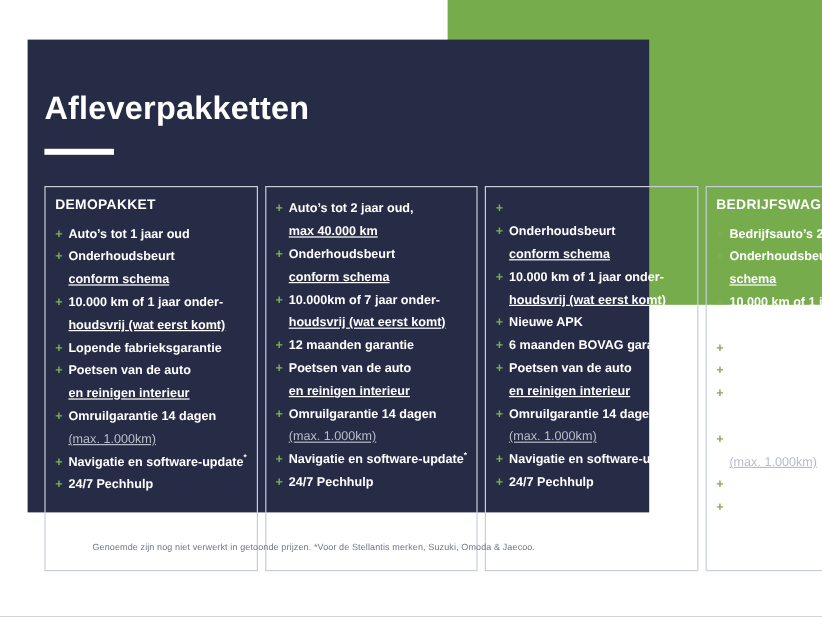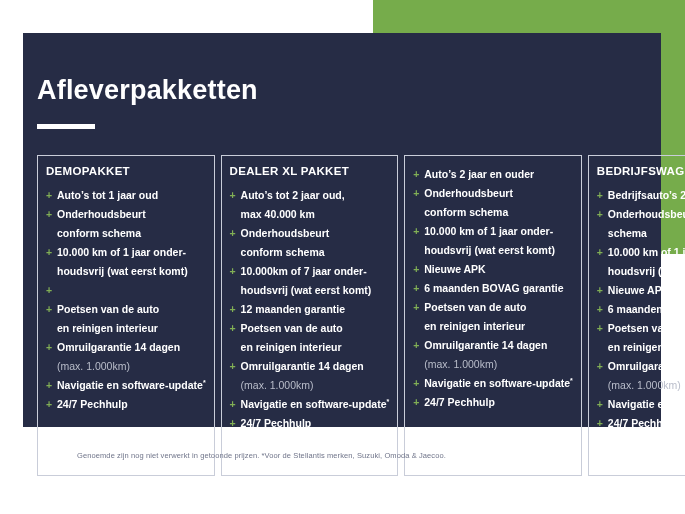--- a/index.html
+++ b/index.html
@@ -15,21 +15,21 @@
   body{
     width:685px;height:514px;position:relative;overflow:hidden;
     background:#ffffff;
     font-family:"Liberation Sans","DejaVu Sans",sans-serif;
   }
   .green-block{
     position:absolute;left:373px;top:0;width:312px;height:254px;
     background:var(--accent-green);
   }
   .panel{
-    position:absolute;left:23px;top:33px;width:638px;height:394px;
+    position:absolute;left:23px;top:33px;width:518px;height:394px;
     background:var(--panel-navy);
     box-sizing:border-box;
     padding:0 14px;
   }
   .page-title{
     margin-top:44px;
     color:var(--text-white);
     font-size:27px;font-weight:bold;letter-spacing:0.2px;
     line-height:1;
   }
@@ -61,21 +61,21 @@
     font-size:10.5px;font-weight:bold;
     line-height:19px;
     white-space:nowrap;
     display:flex;align-items:baseline;
   }
   .f-line .plus{
     color:var(--bullet-green);
     width:11px;flex:0 0 11px;
     font-weight:bold;
   }
-  .f-line.cont{padding-left:11px;}
+  .f-line.cont{padding-left:11px;text-decoration:underline;}
   .f-line.muted{color:var(--muted-line);font-weight:normal;}
   .f-line sup{font-size:7px;line-height:0;}
   .price{
     margin-top:13px;
     text-align:right;
     color:var(--text-white);
     font-size:18px;font-weight:bold;
     letter-spacing:0.2px;
     padding-right:2px;
   }
@@ -110,20 +110,21 @@
           </div>
           <div class="f-line first">
             <span class="plus">+</span>
             <span>10.000 km of 1 jaar onder-</span>
           </div>
           <div class="f-line cont">
             <span>houdsvrij (wat eerst komt)</span>
           </div>
           <div class="f-line first">
             <span class="plus">+</span>
+            <span>Lopende fabrieksgarantie</span>
           </div>
           <div class="f-line first">
             <span class="plus">+</span>
             <span>Poetsen van de auto</span>
           </div>
           <div class="f-line cont">
             <span>en reinigen interieur</span>
           </div>
           <div class="f-line first">
             <span class="plus">+</span>
@@ -138,21 +139,20 @@
           </div>
           <div class="f-line first">
             <span class="plus">+</span>
             <span>24/7 Pechhulp</span>
           </div>
         </div>
     <div class="price">€ 595</div>
   </div>
 
   <div class="card">
-    <div class="card-title">DEALER XL PAKKET</div>
     <div class="f-list">
           <div class="f-line first">
             <span class="plus">+</span>
             <span>Auto’s tot 2 jaar oud,</span>
           </div>
           <div class="f-line cont">
             <span>max 40.000 km</span>
           </div>
           <div class="f-line first">
             <span class="plus">+</span>
@@ -195,21 +195,20 @@
             <span>24/7 Pechhulp</span>
           </div>
         </div>
     <div class="price">€ 795</div>
   </div>
 
   <div class="card">
     <div class="f-list">
           <div class="f-line first">
             <span class="plus">+</span>
-            <span>Auto’s 2 jaar en ouder</span>
           </div>
           <div class="f-line first">
             <span class="plus">+</span>
             <span>Onderhoudsbeurt</span>
           </div>
           <div class="f-line cont">
             <span>conform schema</span>
           </div>
           <div class="f-line first">
             <span class="plus">+</span>

